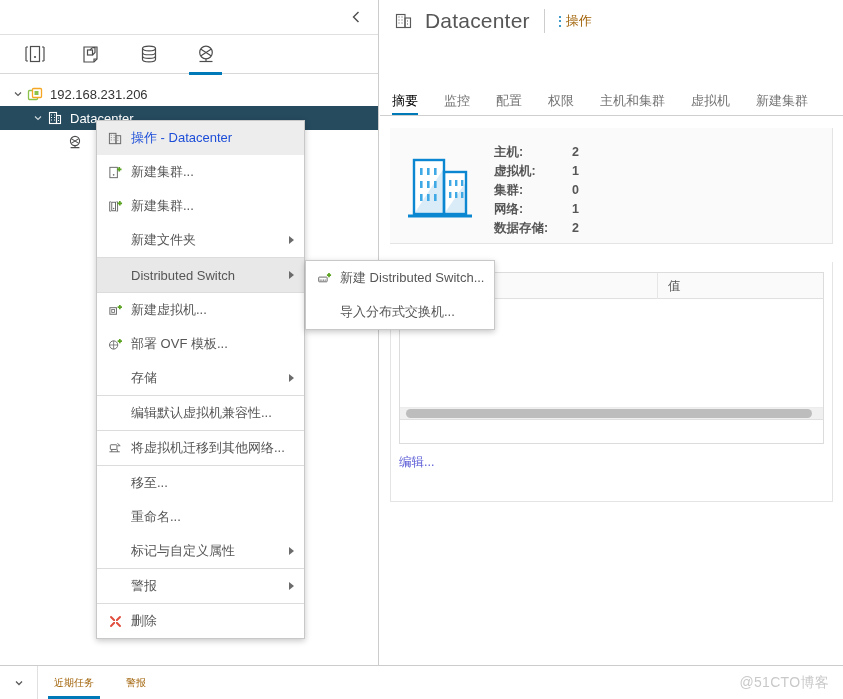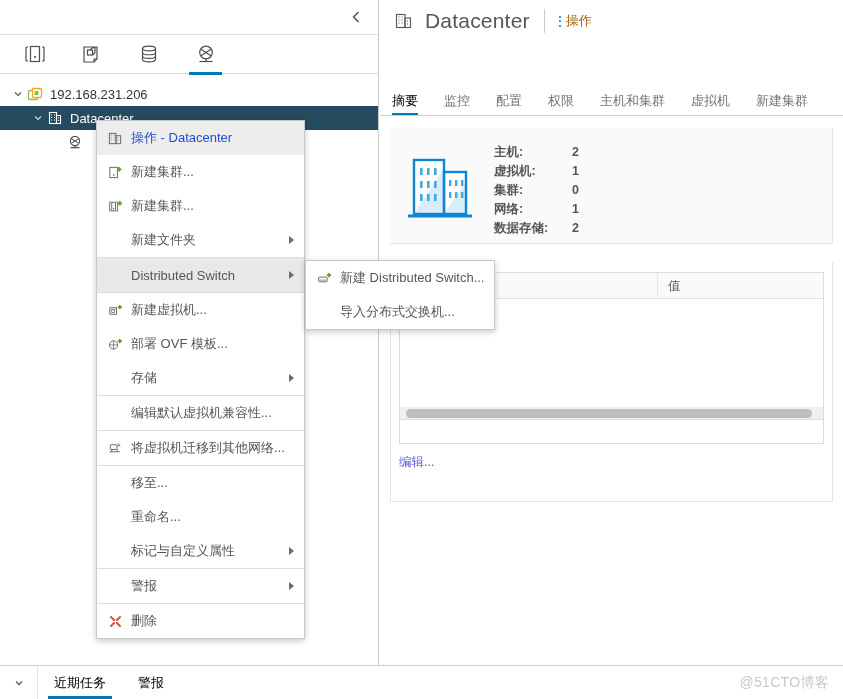--- a/index.html
+++ b/index.html
@@ -235,22 +235,22 @@
   }
   .bb-caret {
     width: 38px;
     display: flex; align-items: center; justify-content: center;
     border-right: 1px solid #e0e0e0;
     cursor: pointer;
   }
   .bb-tab {
     display: flex; align-items: center;
     padding: 0 16px;
-    font-size: 13px;
-    color: #000000;
+    font-size: 10px;
+    color: #a16207;
     position: relative;
     cursor: pointer;
   }
   .bb-tab.active::after {
     content: "";
     position: absolute; left: 10px; right: 10px; bottom: 0;
     height: 3px; background: #0079b8;
   }
   .watermark {
     position: absolute;

